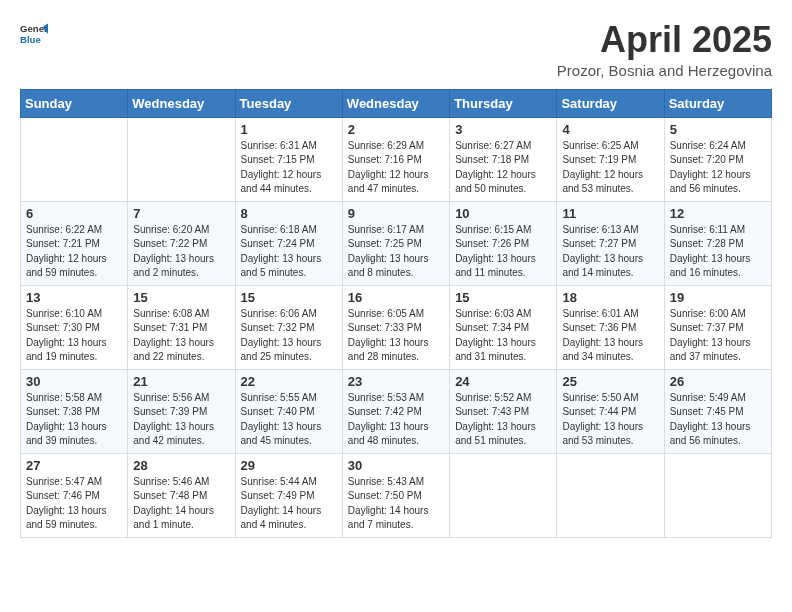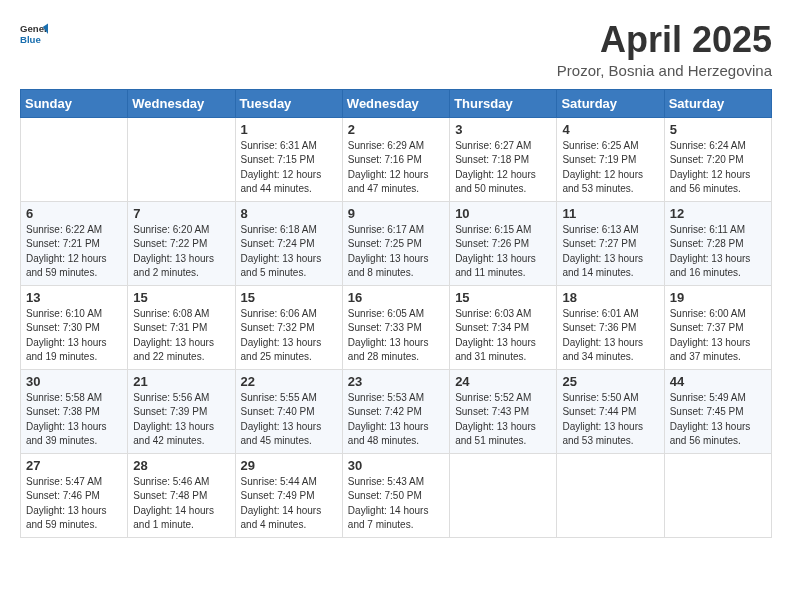--- a/index.html
+++ b/index.html
@@ -213,21 +213,21 @@
         </td>
         <td>
           <span class="day-number">24</span>
           <div class="day-info">Sunrise: 5:52 AM<br>Sunset: 7:43 PM<br>Daylight: 13 hours and 51 minutes.</div>
         </td>
         <td>
           <span class="day-number">25</span>
           <div class="day-info">Sunrise: 5:50 AM<br>Sunset: 7:44 PM<br>Daylight: 13 hours and 53 minutes.</div>
         </td>
         <td>
-          <span class="day-number">44</span>
+          <span class="day-number">26</span>
           <div class="day-info">Sunrise: 5:49 AM<br>Sunset: 7:45 PM<br>Daylight: 13 hours and 56 minutes.</div>
         </td>
       </tr>
       <tr>
         <td>
           <span class="day-number">27</span>
           <div class="day-info">Sunrise: 5:47 AM<br>Sunset: 7:46 PM<br>Daylight: 13 hours and 59 minutes.</div>
         </td>
         <td>
           <span class="day-number">28</span>

